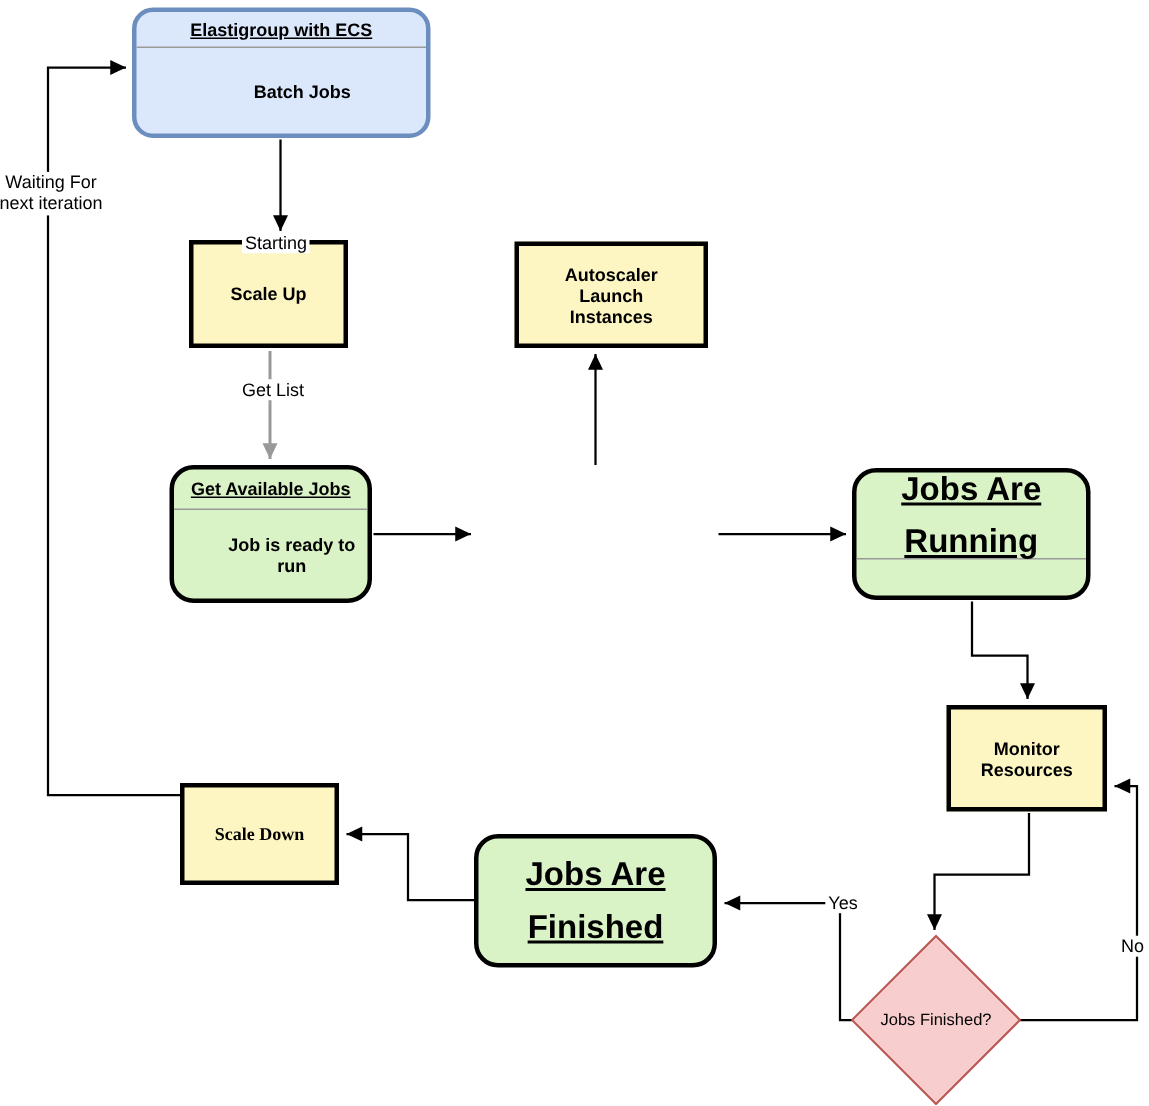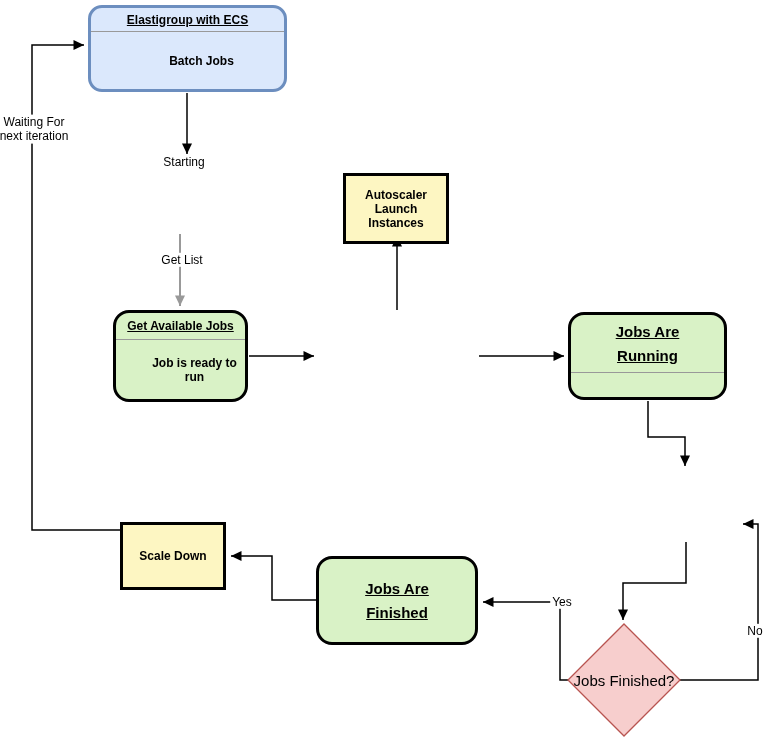--- a/index.html
+++ b/index.html
@@ -6,25 +6,25 @@
   .canvas{position:relative;width:766px;height:737px;background:#fff;overflow:hidden;
           font-family:"Liberation Sans",sans-serif;color:#000;}
   .edges{position:absolute;left:0;top:0;width:766px;height:737px;z-index:1;}
   .node{position:absolute;box-sizing:border-box;z-index:2;text-align:center;font-weight:bold;font-size:12px;}
   .proc{background:#fdf6c2;border:3px solid #000;display:flex;align-items:center;justify-content:center;}
   .state{background:#d9f2c6;border:3px solid #000;border-radius:16px;display:flex;flex-direction:column;overflow:hidden;}
   .start{background:#dbe8fc;border:3px solid #6c8ebf;border-radius:14px;display:flex;flex-direction:column;overflow:hidden;justify-content:flex-end;}
   .hdr{flex:0 0 auto;display:flex;align-items:center;justify-content:center;
        border-bottom:1px solid #999;text-decoration:underline;}
   .bdy{flex:1 1 auto;display:flex;align-items:center;justify-content:center;padding-left:28px;}
-  .big{font-size:15px;line-height:1.55;}
+  .big{font-size:22px;line-height:1.55;}
   .ml{white-space:pre-line;}
   .elabel{position:absolute;z-index:3;transform:translate(-50%,-50%);background:#fff;
           font-size:12px;line-height:1.2;text-align:center;padding:0 2px;white-space:pre-line;}
-  .dlabel{position:absolute;z-index:3;transform:translate(-50%,-50%);font-size:15px;white-space:nowrap;}
+  .dlabel{position:absolute;z-index:3;transform:translate(-50%,-50%);font-size:11px;white-space:nowrap;}
   .line{fill:none;stroke:#000;stroke-width:1.5;}
   .gline{fill:none;stroke:#999;stroke-width:2;}
 </style>
 </head>
 <body>
 
 <div class="canvas">
 
   <svg class="edges" width="766" height="737" viewBox="0 0 766 737">
     <defs>
@@ -47,41 +47,48 @@
     <path class="line" d="M316 600 H272 V556 H231" marker-end="url(#ab)"></path>
     <path class="line" d="M120 530 H32 V45 H84" marker-end="url(#ab)"></path>
     <polygon points="624,624 680,680 624,736 568,680" fill="#f7cecd" stroke="#b85450" stroke-width="1.3"></polygon>
   </svg>
 
   <div class="node start" style="left:88px;top:5px;width:199px;height:87px;">
     <div class="hdr" style="height:23px;">Elastigroup with ECS</div>
     <div class="bdy">Batch Jobs</div>
   </div>
 
+  <div class="node proc" style="left:126px;top:160px;width:106px;height:72px;">
+    <span>Scale Up</span>
+  </div>
 
-  <div class="node proc" style="left:343px;top:161px;width:106px;height:71px;margin-top:12px;">
+  <div class="node proc" style="left:343px;top:161px;width:129px;height:71px;">
     <span class="ml">Autoscaler
 Launch
 Instances</span>
   </div>
 
   <div class="node state" style="left:113px;top:310px;width:135px;height:92px;">
     <div class="hdr" style="height:26px;">Get Available Jobs</div>
     <div class="bdy">Job is ready to run</div>
   </div>
 
 
   <div class="node state" style="left:568px;top:312px;width:159px;height:88px;">
     <div class="hdr big ml" style="height:57px;">Jobs Are
 Running</div>
     <div class="bdy"></div>
   </div>
 
+  <div class="node proc" style="left:631px;top:470px;width:107px;height:71px;">
+    <span class="ml">Monitor
+Resources</span>
+  </div>
 
-  <div class="node proc" style="left:120px;top:522px;width:106px;height:68px;">
+  <div class="node proc" style="left:120px;top:522px;width:106px;height:68px;font-family:Liberation Serif, serif;">
     <span>Scale Down</span>
   </div>
 
   <div class="node state" style="left:316px;top:556px;width:162px;height:89px;align-items:center;justify-content:center;">
     <div class="big ml" style="text-decoration:underline;">Jobs Are
 Finished</div>
   </div>
 
   <div class="dlabel" style="left:624px;top:680px;">Jobs Finished?</div>
 

